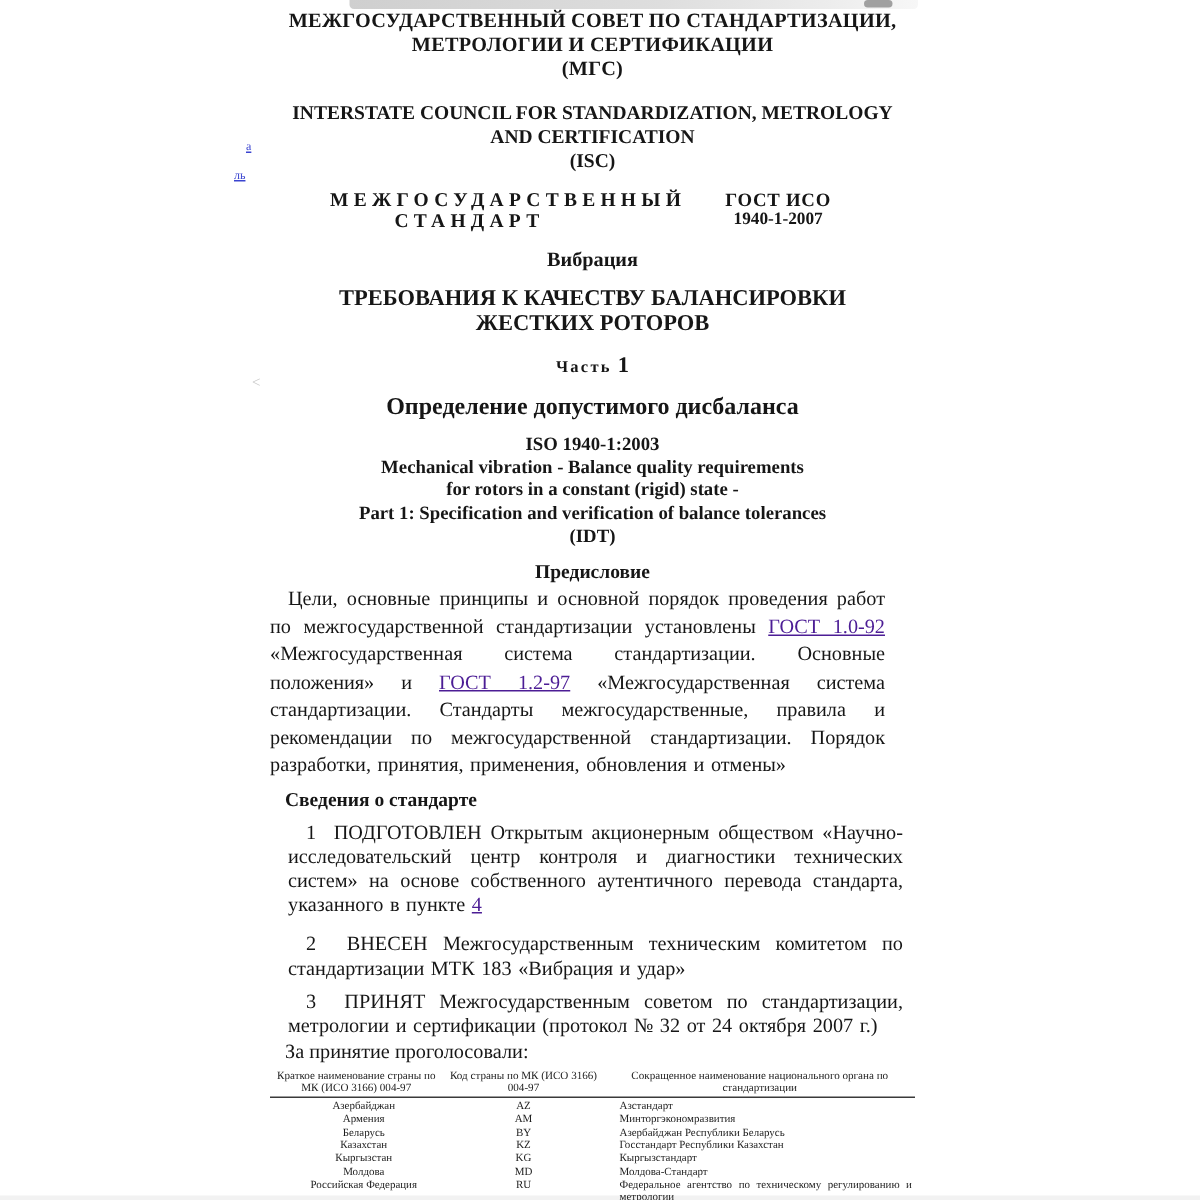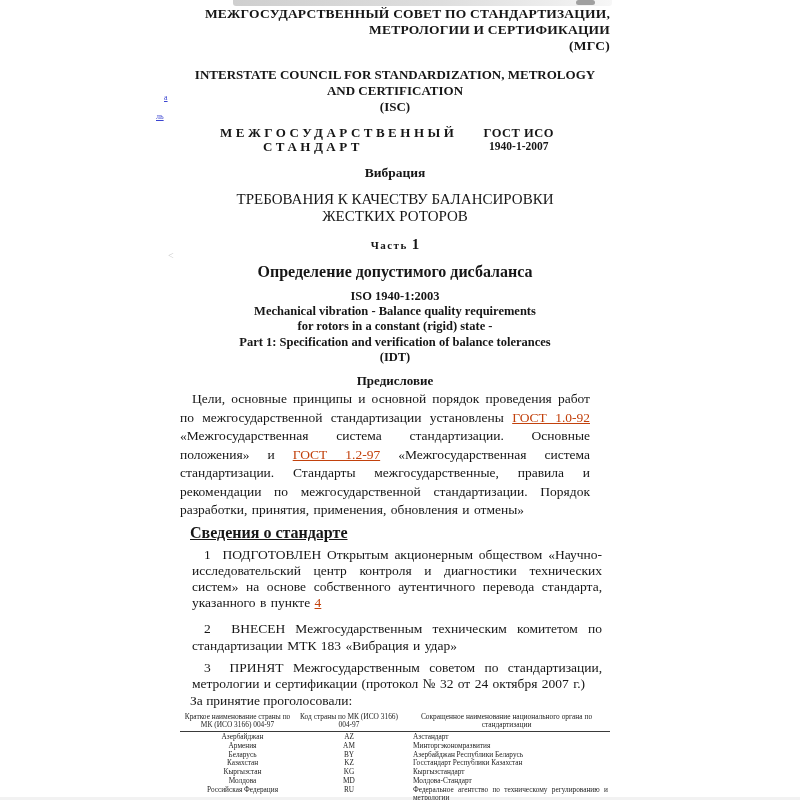--- a/index.html
+++ b/index.html
@@ -27,50 +27,50 @@
   .mark-a{left:164px;top:93px;}
   .mark-l{left:156px;top:112px;}
   .faint-glyph{
     position:absolute;left:168px;top:250px;color:#c9c9c9;font-size:10px;
     text-decoration:none;
   }
   .page{
     position:absolute;left:180px;top:0;width:430px;padding-top:6px;
   }
   .c{text-align:center;}
-  .h-ru{font-size:13.5px;line-height:16px;font-weight:bold;letter-spacing:.2px;text-align:right;}
+  .h-ru{font-size:13.5px;line-height:16px;font-weight:bold;letter-spacing:.2px;}
   .h-en{font-size:13px;line-height:16px;font-weight:bold;margin-top:13px;}
   .std-bar{
     margin-top:11px;display:flex;justify-content:space-between;
     padding-left:40px;padding-right:56px;align-items:flex-start;
   }
   .std-kind{width:186px;text-align:center;font-weight:bold;font-size:13px;line-height:14px;letter-spacing:3.5px;}
   .std-desig{text-align:center;font-weight:bold;}
   .std-desig .l1{font-size:12.5px;line-height:14px;letter-spacing:.5px;}
   .std-desig .l2{font-size:11.5px;line-height:13px;}
   .subject{margin-top:12px;font-size:13.5px;line-height:14px;font-weight:bold;}
-  .main-title{margin-top:11px;font-size:15px;line-height:17px;font-weight:normal;text-align:center;}
+  .main-title{margin-top:11px;font-size:15px;line-height:17px;font-weight:bold;text-align:center;}
   .part{margin-top:12px;line-height:14px;}
   .part .lbl{font-weight:bold;font-size:11px;letter-spacing:1.5px;}
   .part .num{font-weight:bold;font-size:15px;margin-left:4px;}
   .subtitle{margin-top:13px;font-size:16px;line-height:14px;font-weight:bold;}
   .iso-block{margin-top:10px;font-size:12.5px;line-height:15.2px;font-weight:bold;}
   .fw-head{margin-top:9px;font-size:13px;line-height:13px;font-weight:bold;}
   .body-p{
     margin:3px 0 0 0;width:410px;font-size:13.5px;line-height:18.5px;
     text-align:justify;text-indent:12px;word-spacing:1px;
   }
-  .info-head{margin-top:6px;font-size:16px;line-height:13px;font-weight:bold;padding-left:10px;text-decoration:underline;}
+  .info-head{margin-top:6px;font-size:13px;line-height:13px;font-weight:bold;padding-left:10px;}
   .item-p{
     margin:8px 0 0 12px;width:410px;font-size:13.5px;line-height:16.2px;
     text-align:justify;text-indent:12px;word-spacing:1px;
   }
   .mt10{margin-top:10px;} .mt6{margin-top:6px;}
   .vote-intro{margin-top:2px;font-size:13.5px;line-height:14px;padding-left:10px;}
-  a.doc-link{color:#c2410c;text-decoration:underline;cursor:pointer;}
+  a.doc-link{color:#4c1d95;text-decoration:underline;cursor:pointer;}
   
   .vote-table{margin-top:5px;width:430px;color:#1d1d1d;}
   .vt-header{display:grid;grid-template-columns:115px 100px 1fr;column-gap:4px;
     font-size:7.4px;line-height:8px;text-align:center;}
   .vt-rule{border-top:1px solid #3a3a3a;margin-top:2px;}
   .vt-row{display:grid;grid-template-columns:115px 100px 1fr;column-gap:4px;
     font-size:7.3px;line-height:8.3px;padding-top:.6px;}
   .vt-row .country{padding-left:10px;text-align:center;}
   .vt-row .code{text-align:center;}
   .vt-row .org{text-align:left;padding-left:10px;padding-right:2px;text-align:justify;}

